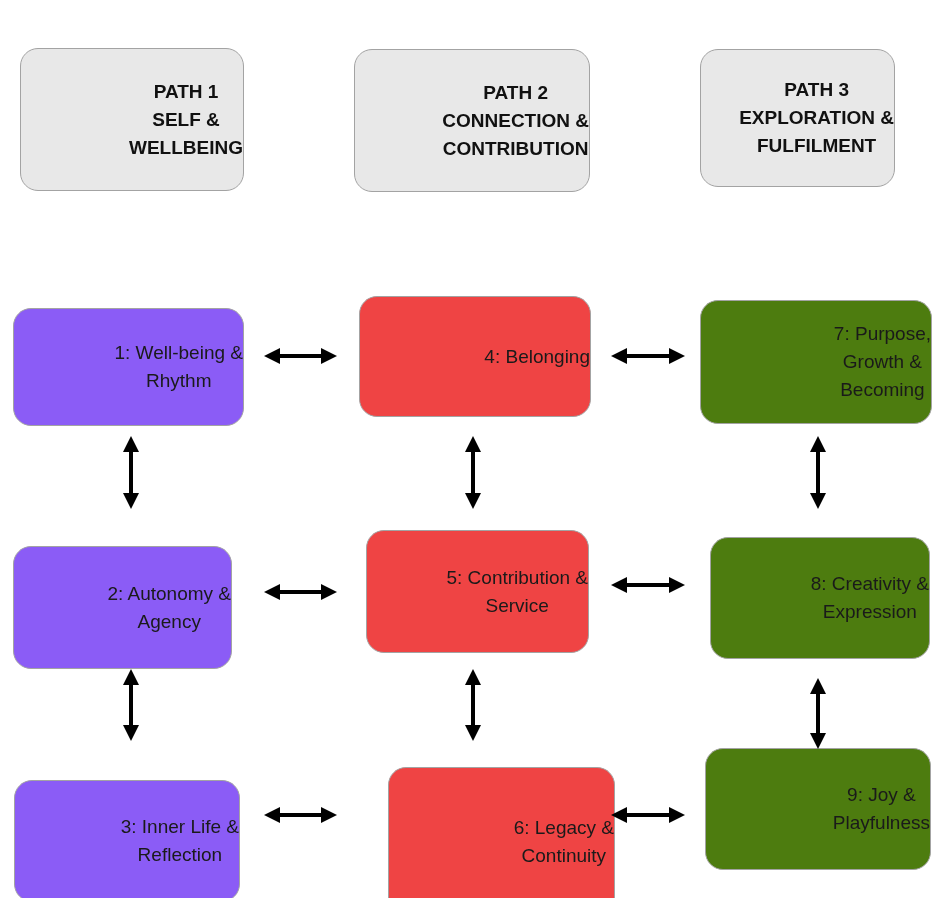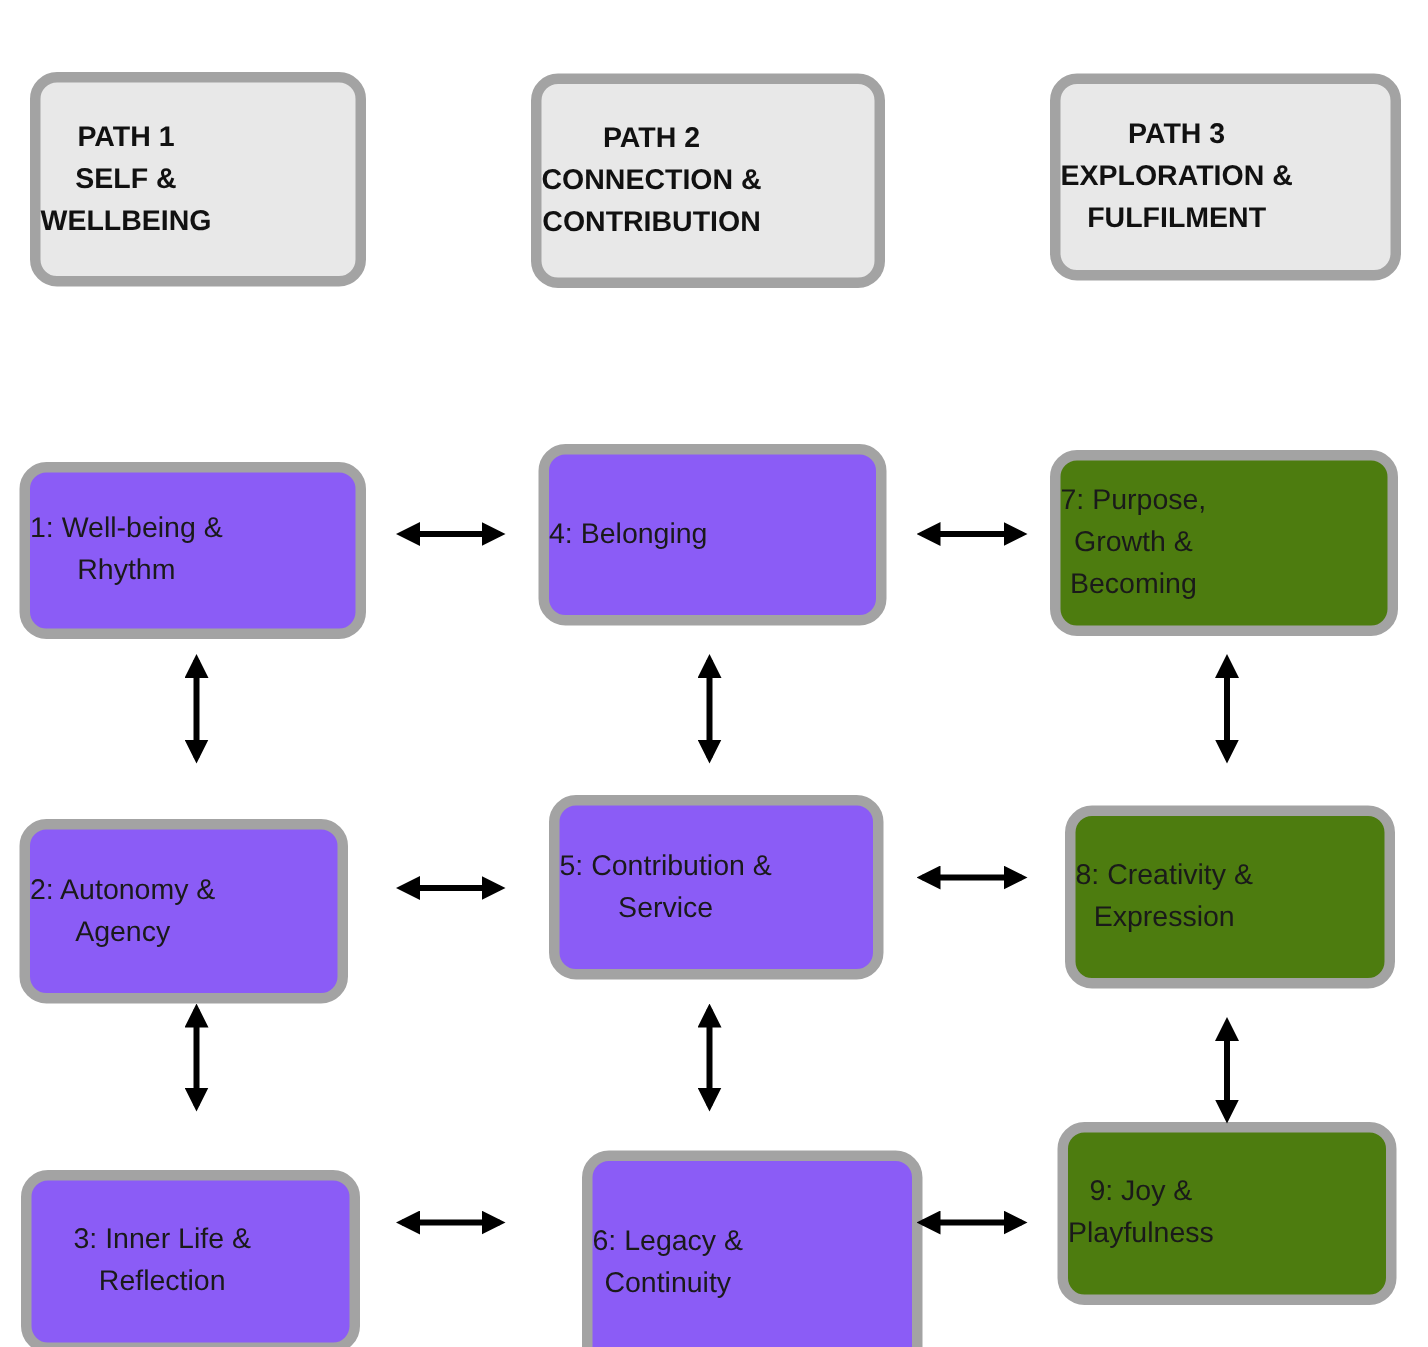--- a/index.html
+++ b/index.html
@@ -1,39 +1,39 @@
 <!DOCTYPE html>
 <html><head>
 <meta charset="utf-8">
 <style>
   html, body { margin: 0; padding: 0; background: #ffffff; }
   body { width: 952px; height: 898px; position: relative; overflow: hidden; font-family: "Liberation Sans", "DejaVu Sans", sans-serif; }
-  .box { position: absolute; box-sizing: border-box; border: 7px solid #a3a3a3; border-radius: 18px; display: flex; align-items: center; justify-content: flex-start; text-align: center; color: #1a1a1a; }
+  .box { position: absolute; box-sizing: border-box; border: 1px solid #a3a3a3; border-radius: 18px; display: flex; align-items: center; justify-content: flex-end; text-align: center; color: #1a1a1a; }
   .header { background: #e8e8e8; font-weight: bold; font-size: 19px; line-height: 28px; color: #111; }
   .node { font-size: 19px; line-height: 28px; }
   .blue { background: #8b5cf6; margin-top: 12px; }
-  .peach { background: #8b5cf6; }
+  .peach { background: #ef4444; }
   .green { background: #4d7c0f; }
   .txt { white-space: pre-line; }
   svg.arrows { position: absolute; left: 0; top: 0; width: 952px; height: 898px; pointer-events: none; }
 </style>
 </head>
 <body>
 
 <div class="box header" style="left:20px;top:48px;width:224px;height:143px;">
   <span class="txt">PATH 1
 SELF &amp;
 WELLBEING</span>
 </div>
 <div class="box header" style="left:354px;top:49px;width:236px;height:143px;">
   <span class="txt">PATH 2
 CONNECTION &amp;
 CONTRIBUTION</span>
 </div>
-<div class="box header" style="left:700px;top:49px;width:234px;height:138px;">
+<div class="box header" style="left:700px;top:49px;width:195px;height:138px;">
   <span class="txt">PATH 3
 EXPLORATION &amp;
 FULFILMENT</span>
 </div>
 
 <div class="box node blue" style="left:13px;top:296px;width:231px;height:118px;">
   <span class="txt">1: Well-being &amp;
 Rhythm</span>
 </div>
 <div class="box node blue" style="left:13px;top:534px;width:219px;height:123px;">

